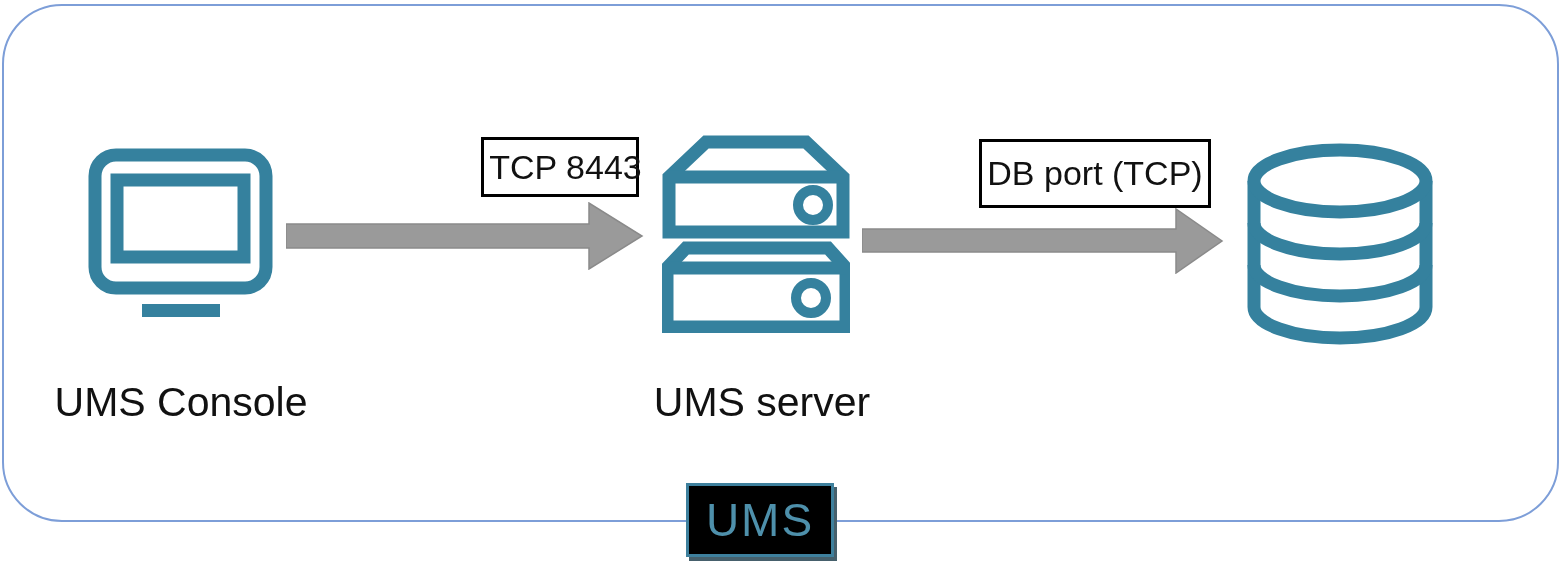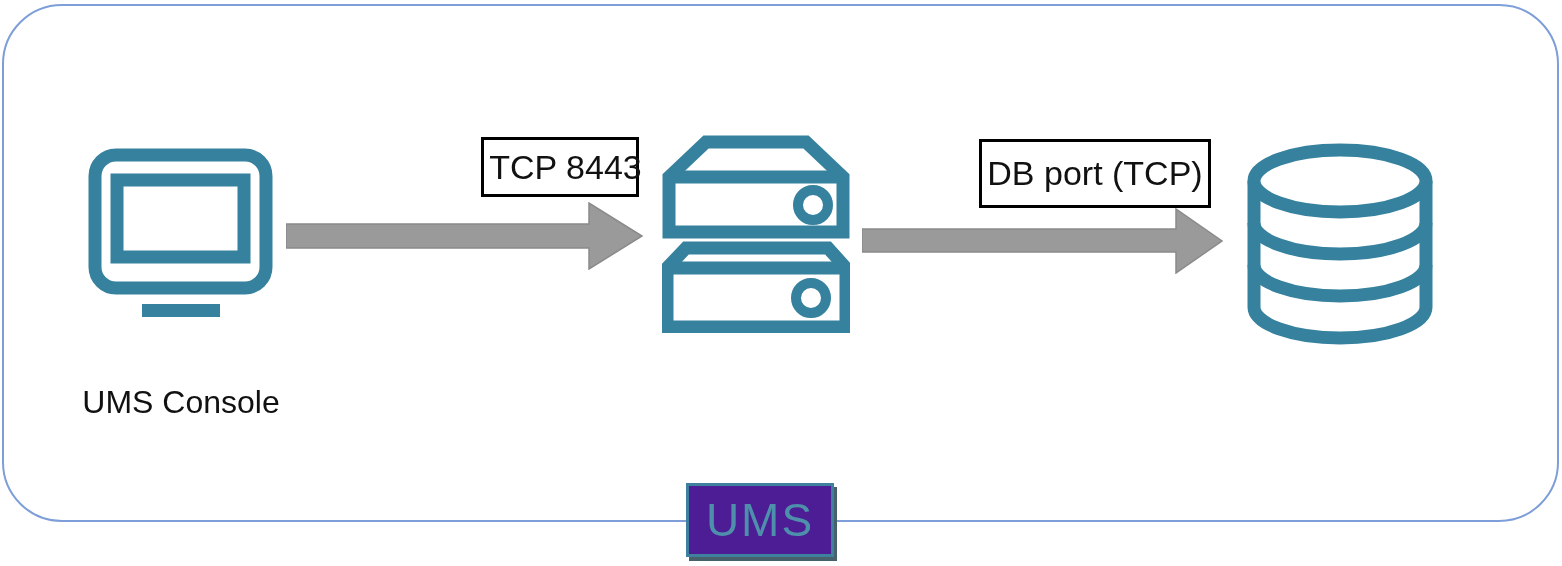--- a/index.html
+++ b/index.html
@@ -20,33 +20,33 @@
   }
   .canvas{position:absolute;left:0;top:0;width:1562px;height:566px;background:#fff;}
   .boundary{
     position:absolute;left:2px;top:4px;width:1557px;height:518px;
     border:2.5px solid var(--blue);border-radius:60px;background:transparent;
   }
   .icon{position:absolute;}
   .icon svg{display:block;width:100%;height:100%;}
   .node-label{
     position:absolute;top:378px;height:48px;width:300px;
-    font-size:32px;line-height:48px;color:var(--ink);
+    font-size:41px;line-height:48px;color:var(--ink);
     text-align:center;white-space:nowrap;
   }
   .conn-label{
     position:absolute;background:#ffffff;border:3px solid #000000;
     display:flex;align-items:center;justify-content:center;
     font-size:34px;color:var(--ink);white-space:nowrap;
   }
   .arrow{position:absolute;}
   .arrow svg{display:block;width:100%;height:100%;}
   .ums-badge{
     position:absolute;left:686px;top:483px;width:148px;height:74px;
-    background:#4c1d95;border:3.5px solid var(--logo-border);
+    background:#000000;border:3.5px solid var(--logo-border);
     box-shadow:3px 4px 0 0 var(--logo-shadow);
     display:flex;align-items:center;justify-content:center;
     z-index:5;
   }
   .ums-badge span{
     font-size:46px;letter-spacing:2px;color:var(--logo-teal);
     font-weight:normal;line-height:1;
   }
 </style>
 </head>
@@ -75,20 +75,21 @@
   <div class="icon" style="left:662px;top:135px;width:188px;height:198px;">
     <svg viewBox="0 0 188 198" fill="none" xmlns="http://www.w3.org/2000/svg">
       <path d="M44,7 L144,7 L181,42 L181,97 L7,97 L7,42 Z" stroke="var(--teal)" stroke-width="13" fill="#fff" stroke-linejoin="miter"></path>
       <path d="M7,42 L181,42" stroke="var(--teal)" stroke-width="13"></path>
       <circle cx="151" cy="70" r="15" stroke="var(--teal)" stroke-width="10" fill="#fff"></circle>
       <path d="M24,113 L166,113 L184,133 L184,192 L5,192 L5,133 Z" stroke="var(--teal)" stroke-width="13" fill="#fff" stroke-linejoin="miter"></path>
       <path d="M5,133 L184,133" stroke="var(--teal)" stroke-width="13"></path>
       <circle cx="149" cy="163" r="15" stroke="var(--teal)" stroke-width="10" fill="#fff"></circle>
     </svg>
   </div>
+  <div class="node-label" style="left:612px;">UMS server</div>
 
   <div class="arrow" style="left:862px;top:208px;width:362px;height:66px;">
     <svg viewBox="0 0 362 66" xmlns="http://www.w3.org/2000/svg">
       <polygon points="0,21 314,21 314,1 360,33 314,65 314,44 0,44" fill="var(--gray)" stroke="var(--gray-edge)" stroke-width="1.5"></polygon>
     </svg>
   </div>
   <div class="conn-label" style="left:979px;top:139px;width:232px;height:69px;">DB port (TCP)</div>
 
   <div class="icon" style="left:1247px;top:143px;width:186px;height:202px;">
     <svg viewBox="0 0 186 202" fill="none" xmlns="http://www.w3.org/2000/svg">

